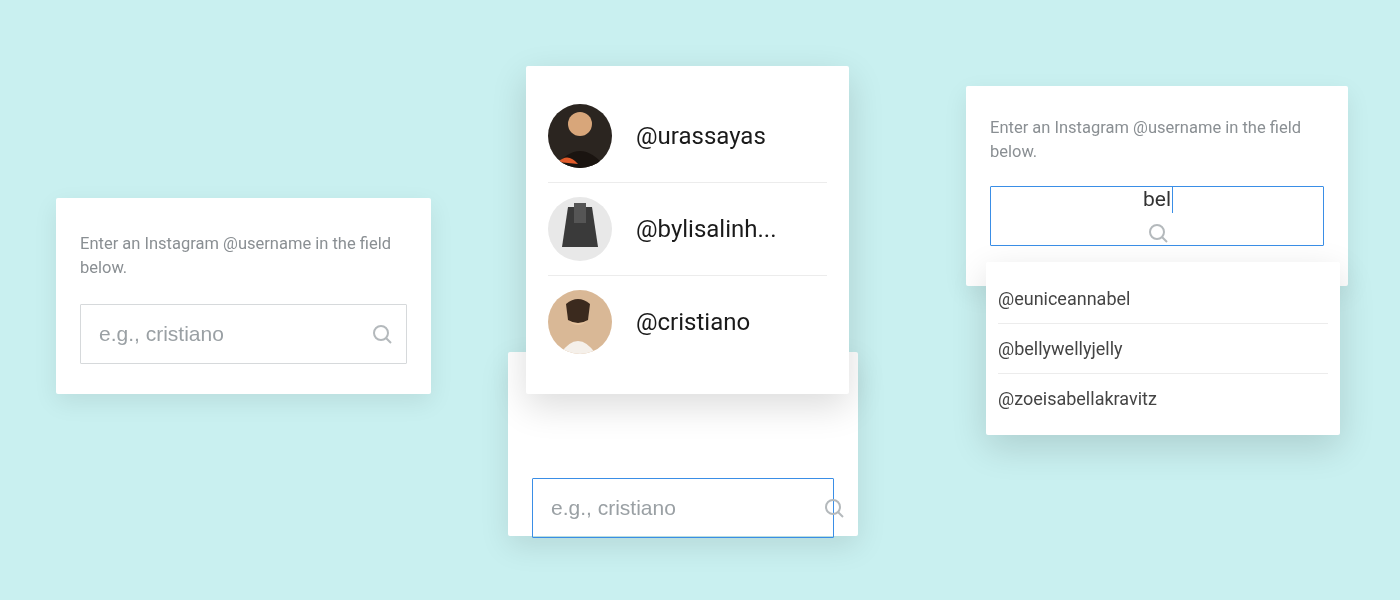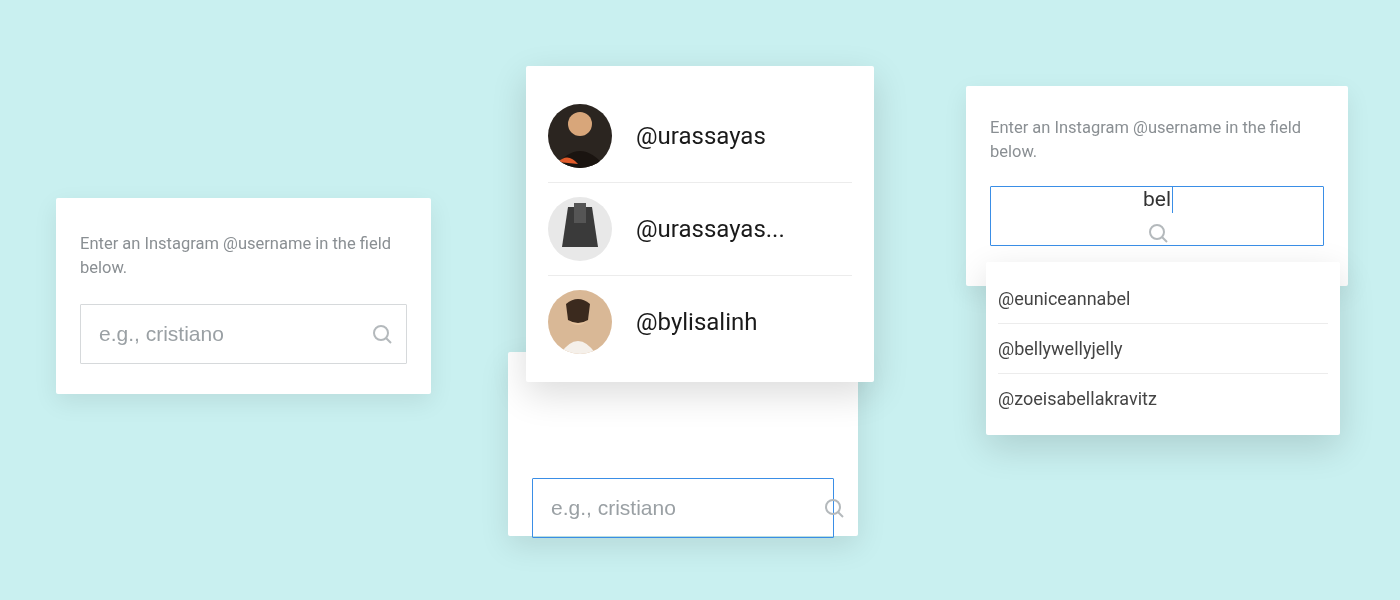--- a/index.html
+++ b/index.html
@@ -78,25 +78,25 @@
       border: none;
       outline: none;
       font-size: 21px;
       color: #333;
     }
     .card2-base .search-input::placeholder { color: #9aa0a4; }
     .card2-overlay {
       position: absolute;
       left: 48px;
       top: 0;
-      width: 348px;
+      width: 323px;
       background: #fff;
       border-radius: 2px;
       box-shadow: 0 12px 36px rgba(0,0,0,0.14);
-      padding: 24px 22px 14px 22px;
+      padding: 24px 22px 26px 22px;
       z-index: 5;
     }
     .user-item {
       display: flex;
       align-items: center;
       gap: 24px;
       padding: 14px 0;
       border-bottom: 1px solid #ececec;
     }
     .user-item:last-child { border-bottom: none; }
@@ -225,32 +225,32 @@
       <div class="handle">@urassayas</div>
     </div>
     <div class="user-item">
       <div class="avatar">
         <svg viewBox="0 0 64 64">
             <rect width="64" height="64" fill="#e8e8e8"></rect>
             <path d="M20 10 L44 10 L50 50 L14 50 Z" fill="#3a3a3a"></path>
             <rect x="26" y="6" width="12" height="20" fill="#555"></rect>
           </svg>
       </div>
-      <div class="handle">@urassayas...</div>
+      <div class="handle">@bylisalinh...</div>
     </div>
     <div class="user-item">
       <div class="avatar">
         <svg viewBox="0 0 64 64">
             <rect width="64" height="64" fill="#d9b896"></rect>
             <circle cx="30" cy="24" r="11" fill="#e8c5a0"></circle>
             <path d="M12 64 Q30 38 48 64 Z" fill="#f5f0ea"></path>
             <path d="M18 14 Q30 4 42 14 L40 30 Q30 36 20 30 Z" fill="#3b2a1e"></path>
           </svg>
       </div>
-      <div class="handle">@bylisalinh</div>
+      <div class="handle">@cristiano</div>
     </div>
   </div>
 </div>
 
 <div class="card3">
   <p class="instruction">Enter an Instagram @username in the field below.</p>
   <div class="search-box">
     <div class="search-input"><span>bel</span><span class="caret"></span></div>
     <svg class="search-icon" viewBox="0 0 24 24">
       <circle cx="11" cy="11" r="7"></circle>

